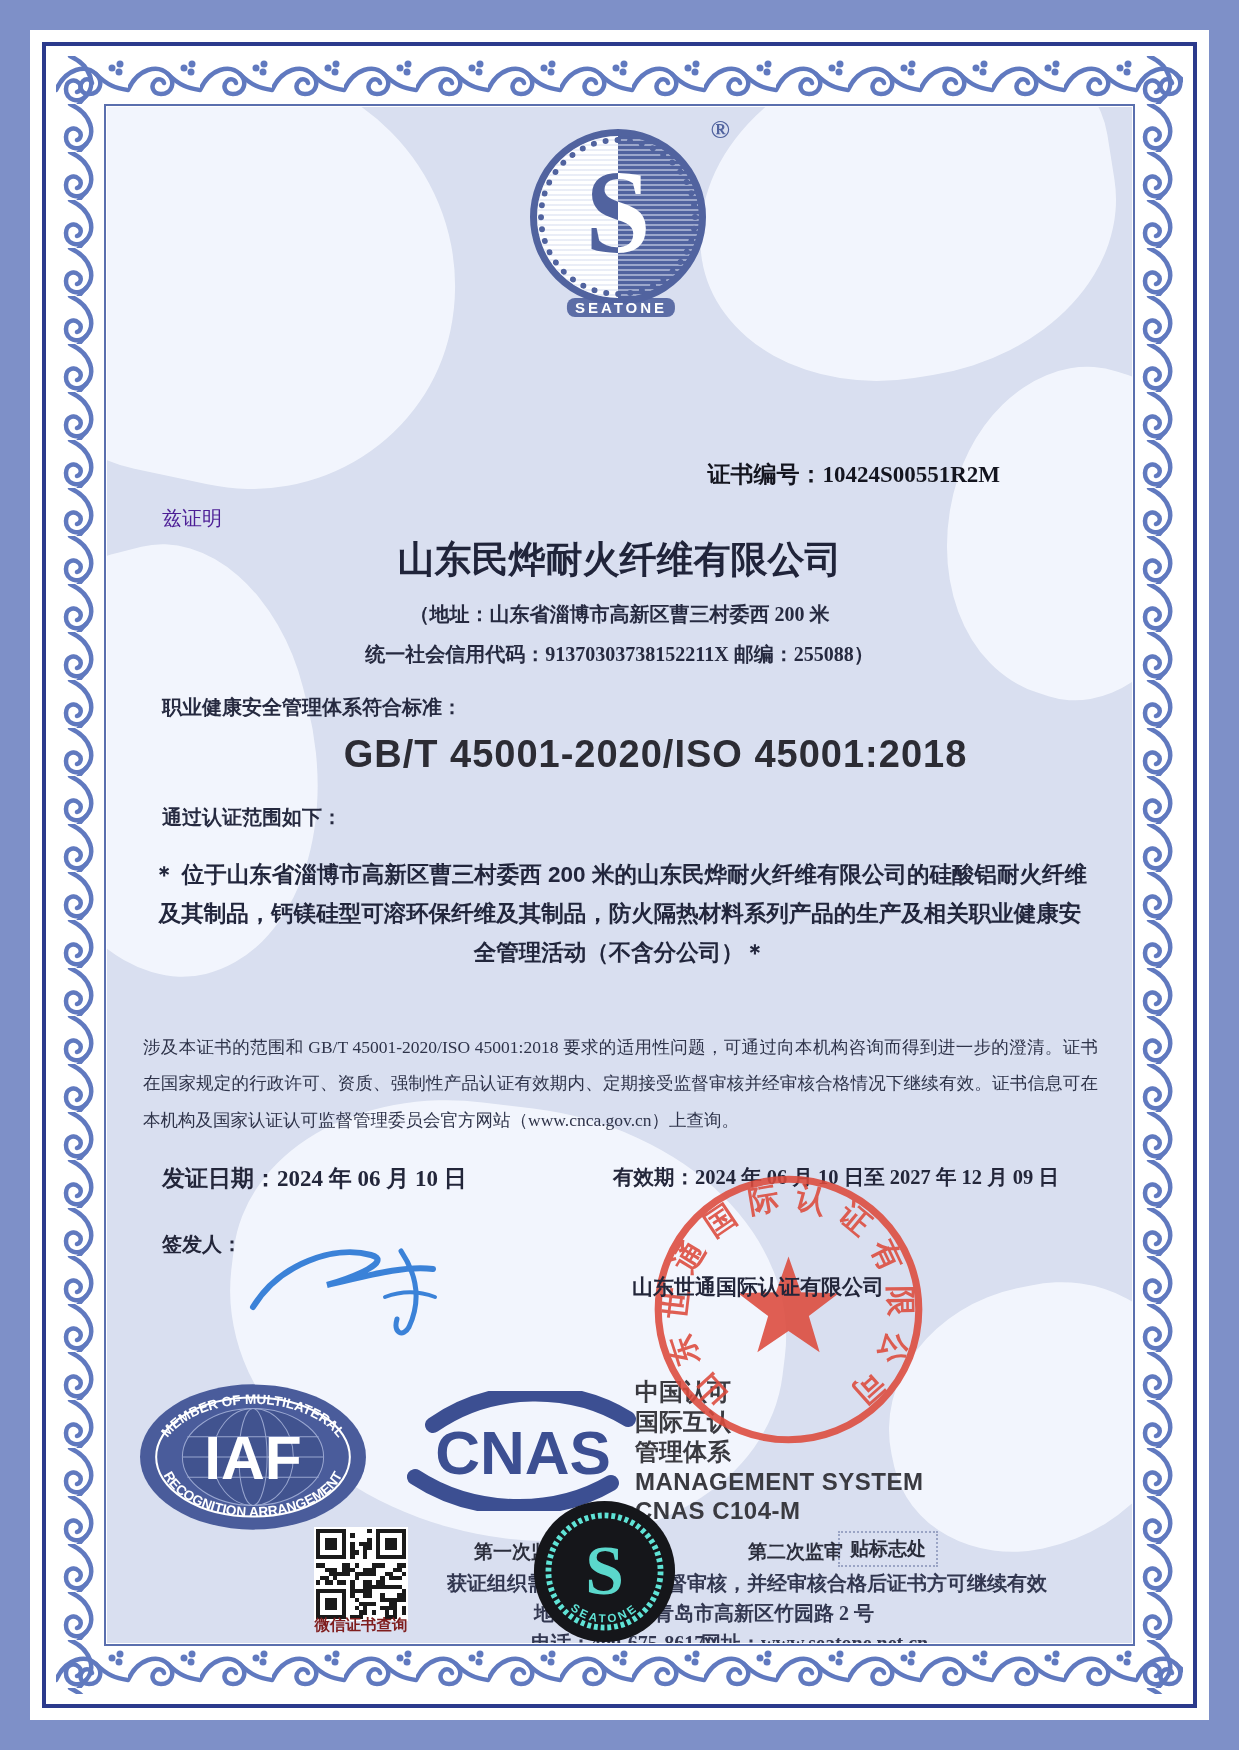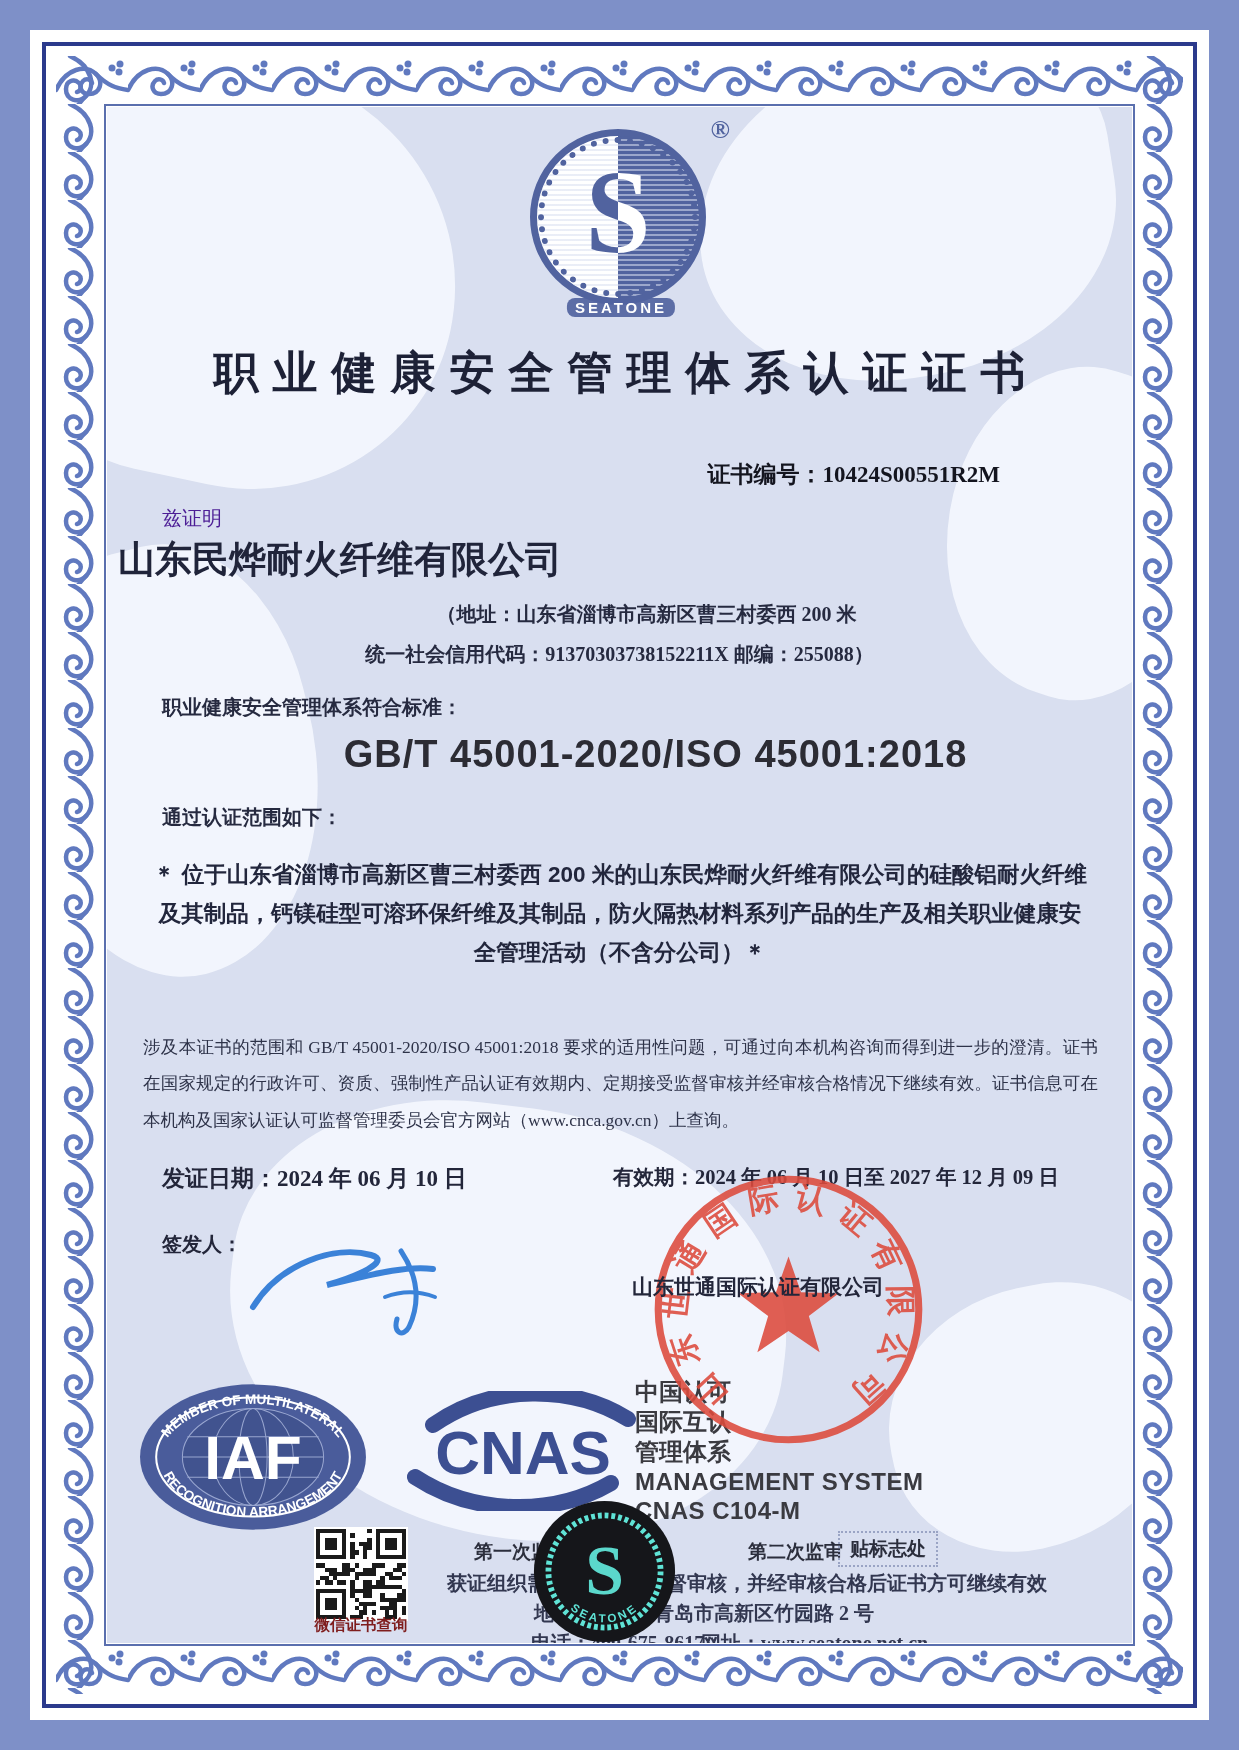--- a/index.html
+++ b/index.html
@@ -26,24 +26,24 @@
       background:repeating-linear-gradient(180deg,rgba(217,223,240,0) 0 3px,rgba(217,223,240,.55) 3px 5px);}
   .logo-name{position:absolute;left:50%;bottom:8px;transform:translateX(-50%);
       color:#ffffff;background:rgba(81,99,159,.92);padding:1px 8px;border-radius:8px;
       font-size:15px;font-weight:bold;letter-spacing:3px;font-family:"Liberation Sans",sans-serif;}
   .logo-reg{position:absolute;right:-4px;top:0;font-size:26px;color:#51639f;font-weight:bold;}
   
   .title{position:absolute;left:0;top:236px;width:100%;text-align:center;
       font-size:45px;font-weight:bold;color:#1d2136;letter-spacing:14px;text-indent:14px;}
   .certno{position:absolute;right:132px;top:352px;font-size:23px;font-weight:bold;color:#14151f;margin-left:10px;}
   .hereby{position:absolute;left:55px;top:398px;font-size:20px;color:#4c1d95;}
-  .company{position:absolute;left:0;top:428px;width:100%;text-align:left;
-      font-size:37px;font-weight:bold;color:#20243a;font-family:Liberation Mono, monospace;padding-left:11px;}
+  .company{position:absolute;left:0;top:428px;width:100%;text-align:center;
+      font-size:37px;font-weight:bold;color:#20243a;font-family:Liberation Mono, monospace;}
   .addr1{position:absolute;left:0;top:494px;width:100%;text-align:center;
-      font-size:20px;font-weight:bold;color:#262a40;padding-left:27px;}
+      font-size:20px;font-weight:bold;color:#262a40;}
   .addr2{position:absolute;left:0;top:534px;width:100%;text-align:center;
       font-size:20px;font-weight:bold;color:#262a40;}
   .stdlabel{position:absolute;left:55px;top:587px;font-size:20px;font-weight:bold;color:#262a40;}
   .standard{position:absolute;left:0;top:626px;width:100%;text-align:center;
       font-size:38px;font-weight:600;color:#2c2c34;font-family:"Liberation Sans",sans-serif;letter-spacing:1px;padding-left:36px;}
   .scopelabel{position:absolute;left:55px;top:697px;font-size:20px;font-weight:bold;color:#262a40;}
   .scope{position:absolute;left:43px;top:748px;width:940px;text-align:center;
       font-size:22.5px;font-weight:bold;color:#22263c;line-height:1.74;font-family:"Liberation Sans",sans-serif;}
   .disclaimer{position:absolute;left:36px;top:922px;width:955px;text-align:justify;
       font-size:17.5px;color:#2e3349;line-height:2.08;}
@@ -142,21 +142,20 @@
     <div class="logo">
       <div class="logo-circle">
         <div class="logo-stripes"></div>
         <div class="logo-s">S</div>
       </div>
       <div class="logo-wreath"></div>
       <div class="logo-name">SEATONE</div>
       <div class="logo-reg">®</div>
     </div>
 
-    <div class="title">职业健康安全管理体系认证证书</div>
     <div class="certno"><span>证书编号：</span><span>10424S00551R2M</span></div>
     <div class="hereby">兹证明</div>
     <div class="company">山东民烨耐火纤维有限公司</div>
     <div class="addr1">（地址：山东省淄博市高新区曹三村委西 200 米</div>
     <div class="addr2">统一社会信用代码：91370303738152211X 邮编：255088）</div>
     <div class="stdlabel">职业健康安全管理体系符合标准：</div>
     <div class="standard">GB/T 45001-2020/ISO 45001:2018</div>
     <div class="scopelabel">通过认证范围如下：</div>
     <div class="scope">＊ 位于山东省淄博市高新区曹三村委西 200 米的山东民烨耐火纤维有限公司的硅酸铝耐火纤维及其制品，钙镁硅型可溶环保纤维及其制品，防火隔热材料系列产品的生产及相关职业健康安全管理活动（不含分公司）＊</div>
     <div class="disclaimer">涉及本证书的范围和 GB/T 45001-2020/ISO 45001:2018 要求的适用性问题，可通过向本机构咨询而得到进一步的澄清。证书在国家规定的行政许可、资质、强制性产品认证有效期内、定期接受监督审核并经审核合格情况下继续有效。证书信息可在本机构及国家认证认可监督管理委员会官方网站（www.cnca.gov.cn）上查询。</div>

